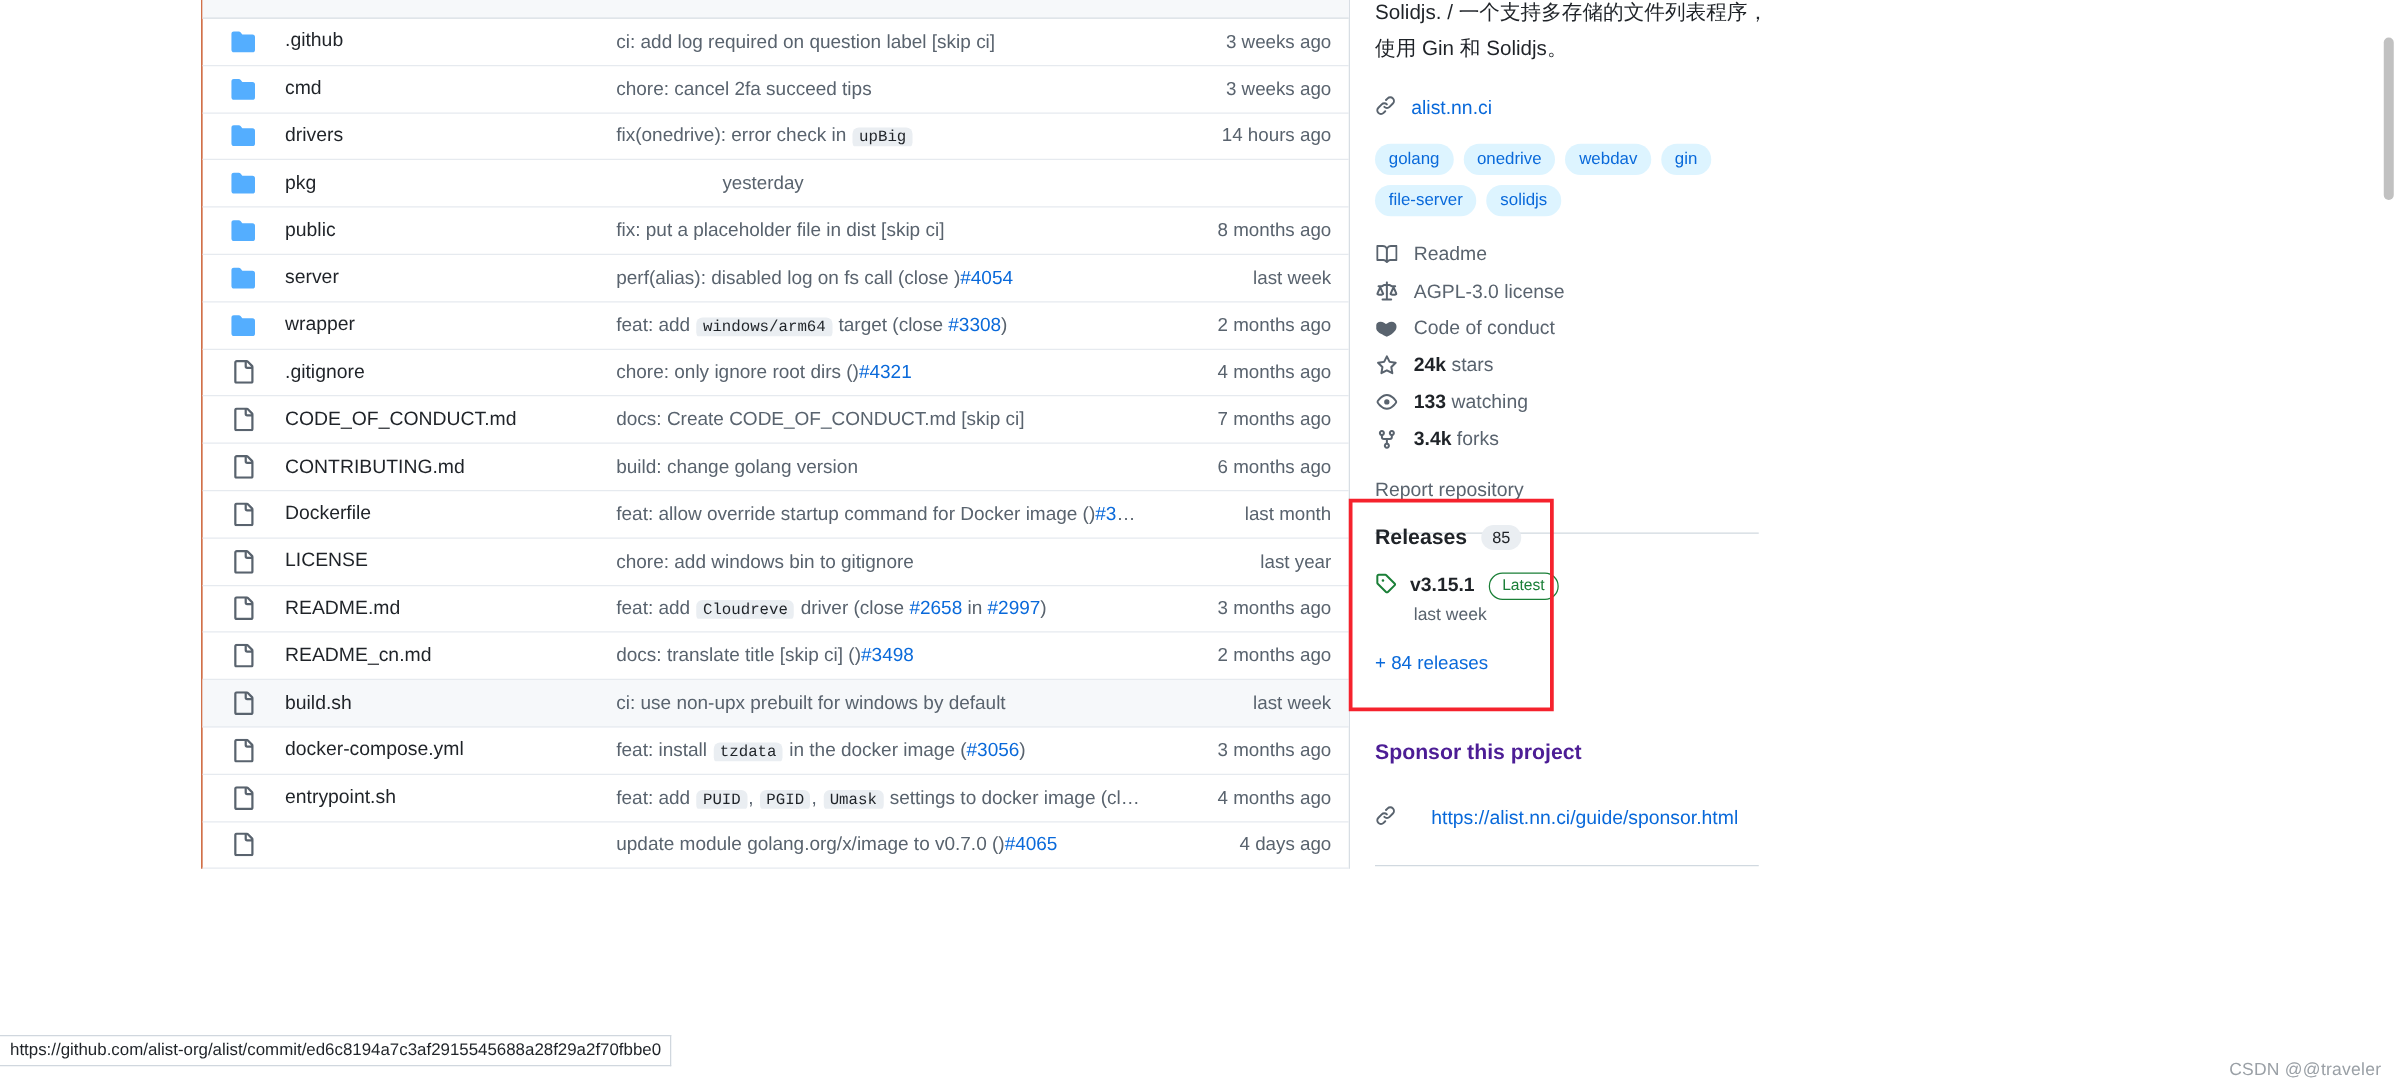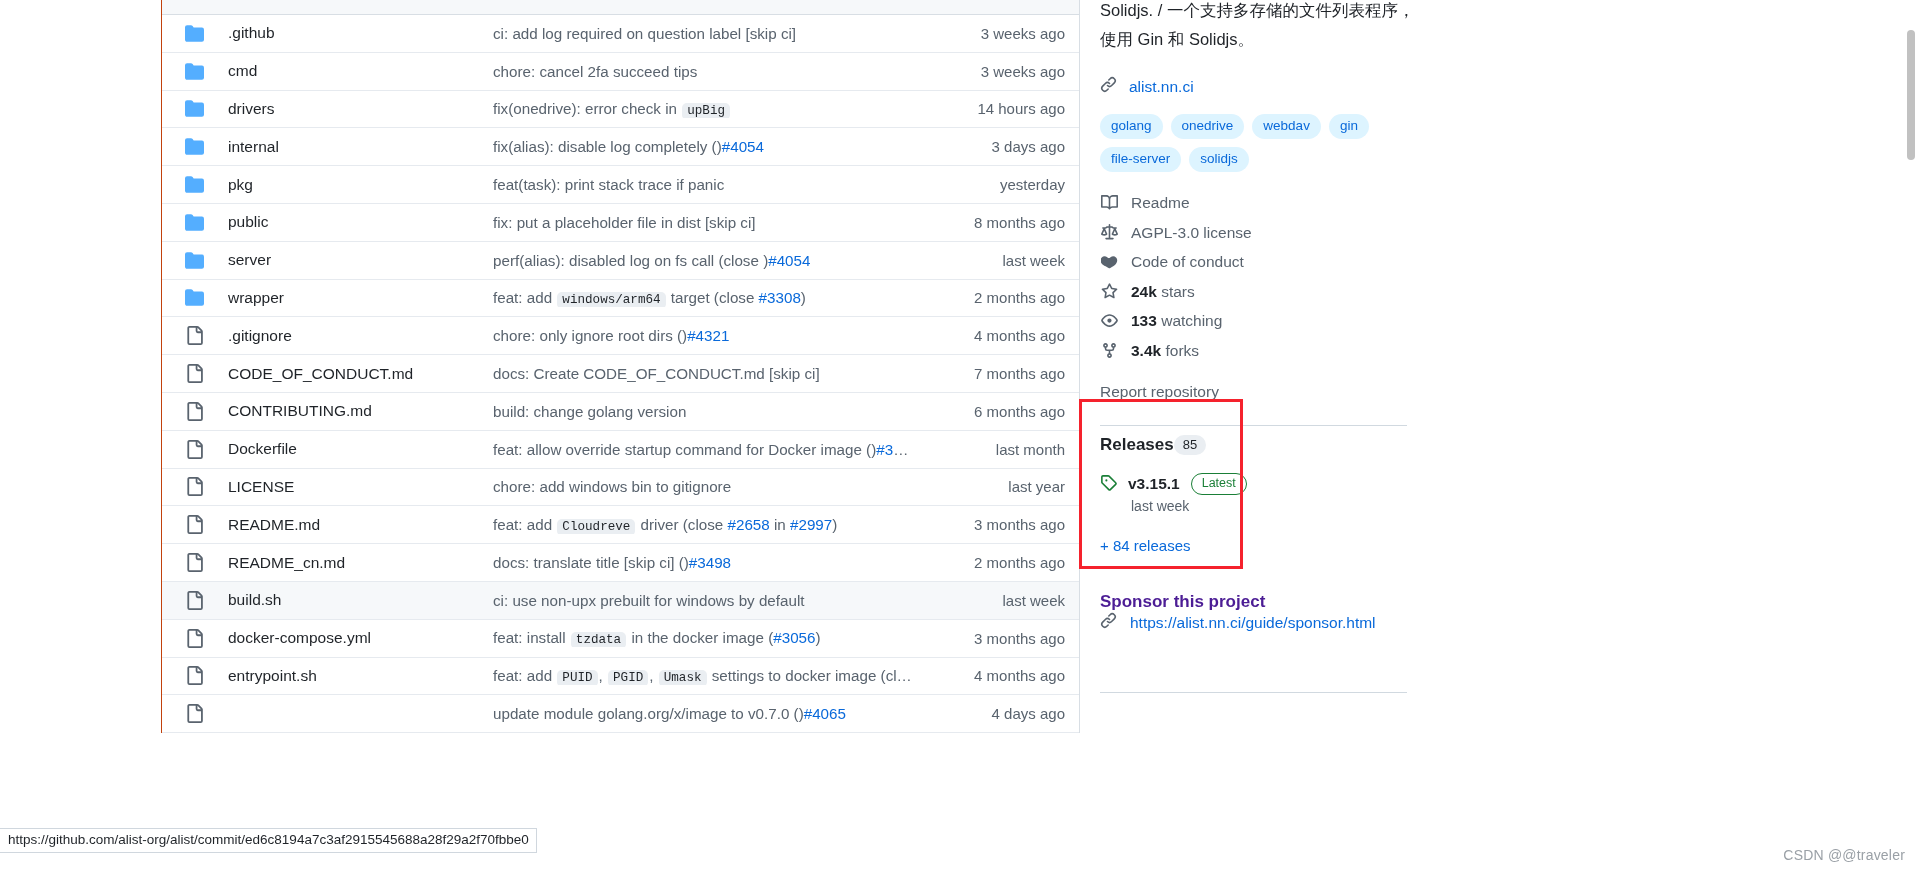--- a/index.html
+++ b/index.html
@@ -189,22 +189,21 @@
   }
   .releases-box {
     position: absolute;
     left: 1100px;
     top: 420px;
     width: 330px;
   }
   .releases-title-row {
     display: flex;
     align-items: flex-end;
-    gap: 0;
-    margin-top: 15px;
+    gap: 11px;
   }
   .releases-title {
     font-size: 17px;
     font-weight: bold;
     color: #1f2328;
   }
   .releases-count {
     background: #eaeef2;
     color: #1f2328;
     border-radius: 12px;
@@ -251,21 +250,22 @@
     width: 330px;
   }
   .sponsor-title {
     font-size: 17px;
     font-weight: bold;
     color: #4c1d95;
   }
   .sponsor-row {
     display: flex;
     align-items: center;
-    gap: 13px;
+    gap: 28px;
+    margin-top: 32px;
   }
   .sponsor-link {
     color: #0969da;
     font-size: 15.5px;
   }
   .sponsor-divider {
     position: absolute;
     left: 1100px;
     top: 692px;
     width: 307px;
@@ -365,32 +365,21 @@
           <span class="file-name">drivers</span>
           <span class="file-msg">fix(onedrive): error check in <code class="inline">upBig</code></span>
           <span class="file-time">14 hours ago</span>
         </div>
         <div class="file-row">
           <span class="file-icon">
             <svg width="19" height="19" viewBox="0 0 16 16" fill="#54aeff" aria-hidden="true">
               <path d="M1.75 1A1.75 1.75 0 0 0 0 2.75v10.5C0 14.216.784 15 1.75 15h12.5A1.75 1.75 0 0 0 16 13.25v-8.5A1.75 1.75 0 0 0 14.25 3H7.5a.25.25 0 0 1-.2-.1l-.9-1.2C6.07 1.26 5.55 1 5 1H1.75Z"></path>
             </svg>
           </span>
-          <span class="file-name">internal</span>
-          <span class="file-msg">fix(alias): disable log completely ()<span class="lnk">#4054</span></span>
-          <span class="file-time">3 days ago</span>
-        </div>
-        <div class="file-row">
-          <span class="file-icon">
-            <svg width="19" height="19" viewBox="0 0 16 16" fill="#54aeff" aria-hidden="true">
-              <path d="M1.75 1A1.75 1.75 0 0 0 0 2.75v10.5C0 14.216.784 15 1.75 15h12.5A1.75 1.75 0 0 0 16 13.25v-8.5A1.75 1.75 0 0 0 14.25 3H7.5a.25.25 0 0 1-.2-.1l-.9-1.2C6.07 1.26 5.55 1 5 1H1.75Z"></path>
-            </svg>
-          </span>
           <span class="file-name">pkg</span>
-          <span class="file-msg">feat(task): print stack trace if panic</span>
           <span class="file-time">yesterday</span>
         </div>
         <div class="file-row">
           <span class="file-icon">
             <svg width="19" height="19" viewBox="0 0 16 16" fill="#54aeff" aria-hidden="true">
               <path d="M1.75 1A1.75 1.75 0 0 0 0 2.75v10.5C0 14.216.784 15 1.75 15h12.5A1.75 1.75 0 0 0 16 13.25v-8.5A1.75 1.75 0 0 0 14.25 3H7.5a.25.25 0 0 1-.2-.1l-.9-1.2C6.07 1.26 5.55 1 5 1H1.75Z"></path>
             </svg>
           </span>
           <span class="file-name">public</span>
           <span class="file-msg">fix: put a placeholder file in dist [skip ci]</span>

